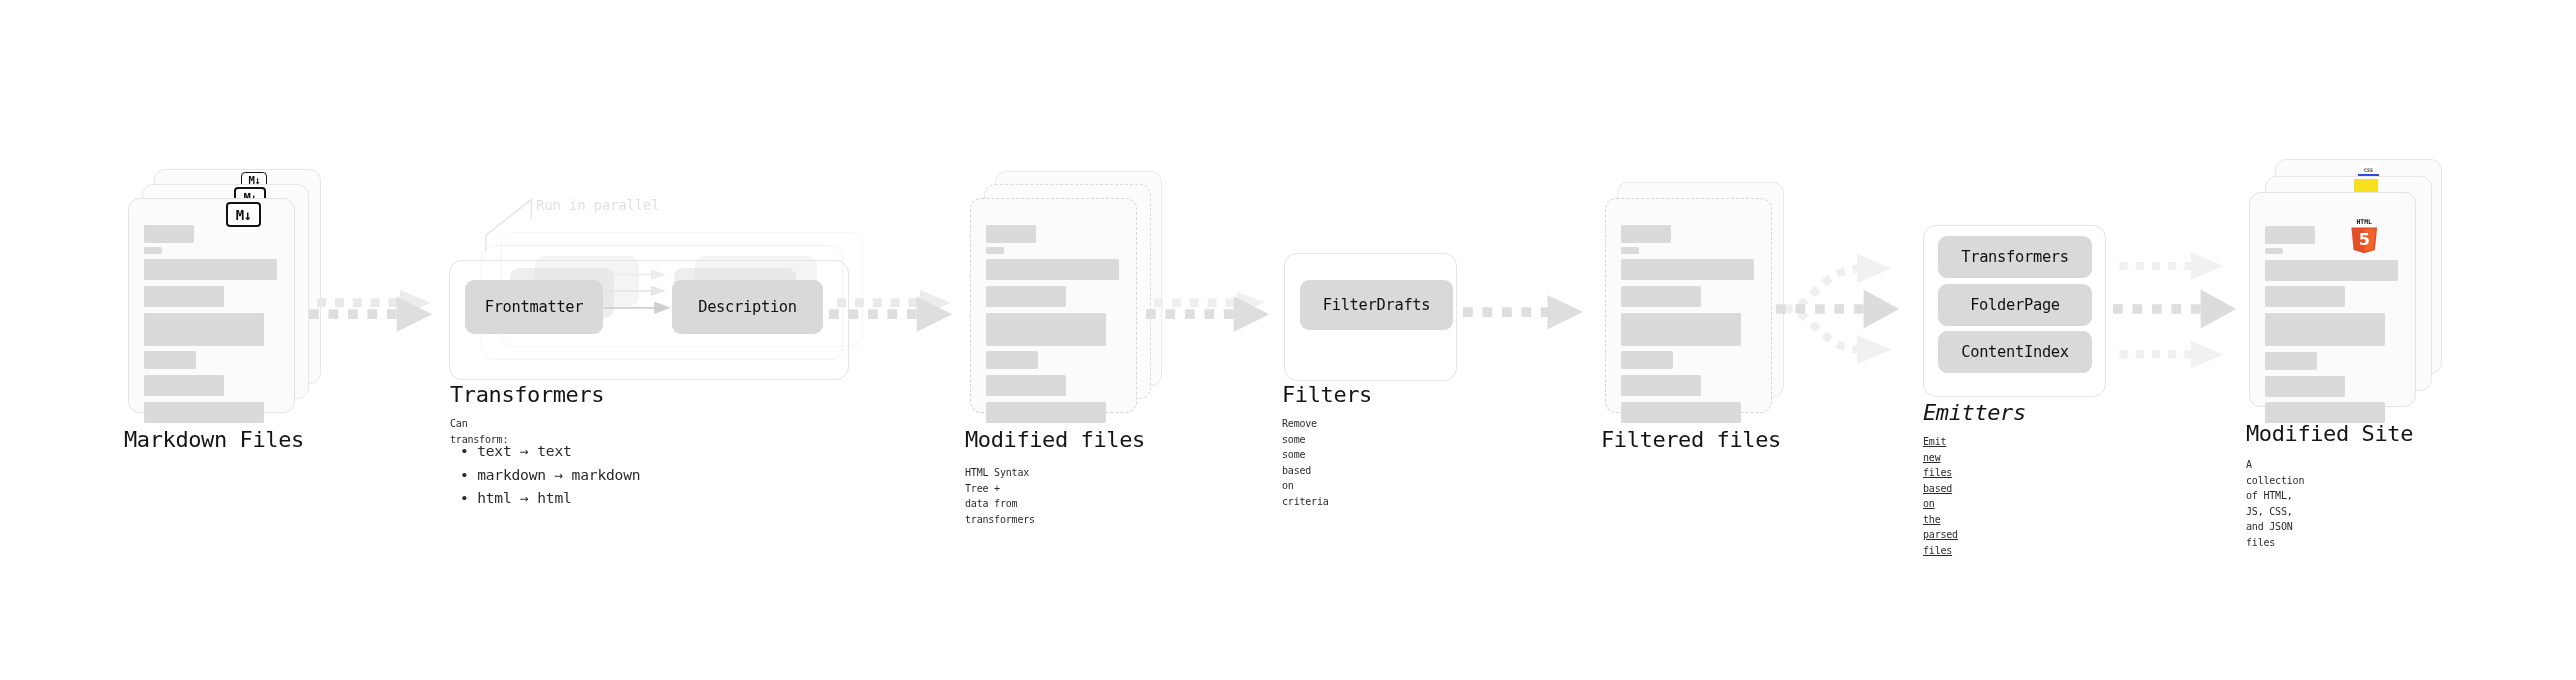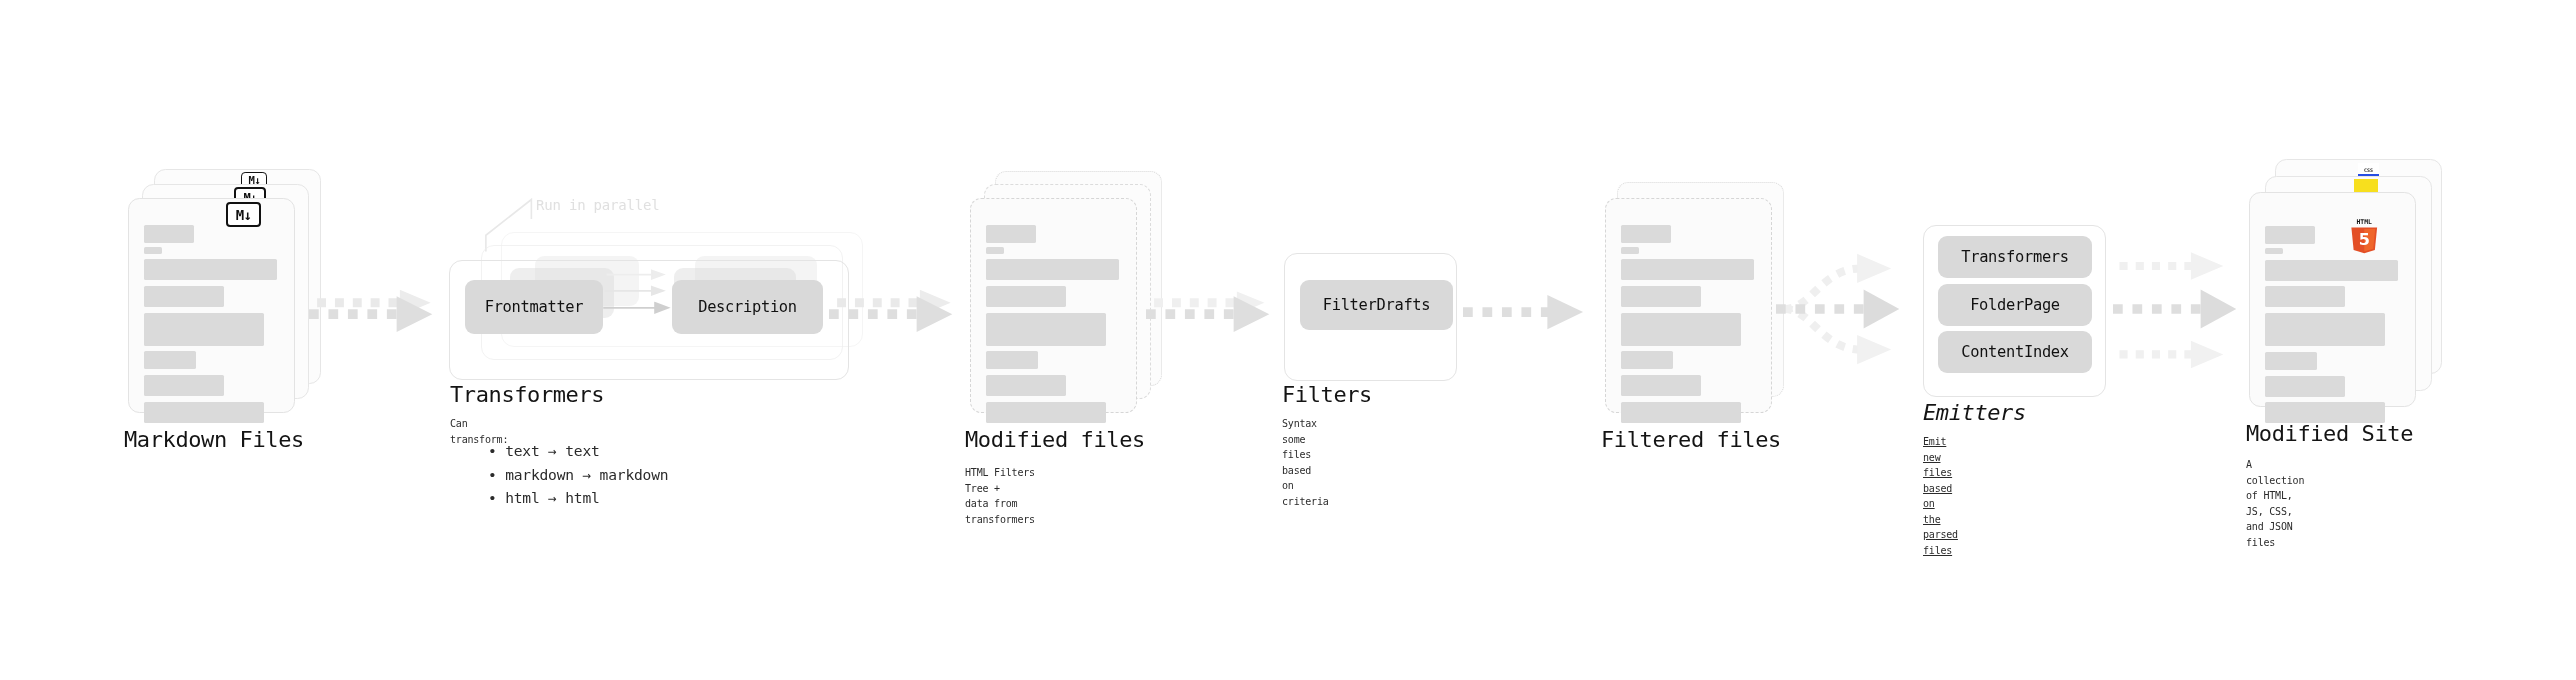--- a/index.html
+++ b/index.html
@@ -70,21 +70,21 @@
     font-size:15.4px;color:#111;white-space:nowrap;letter-spacing:-0.3px;
   }
   .pill-ghost{position:absolute;border-radius:9px;background:#d9d9d9;}
 
   .run-label{
     position:absolute;font-size:14px;color:#e0e0e0;white-space:nowrap;
     letter-spacing:-0.2px;
   }
 
   .bullets{position:absolute;font-size:14.6px;color:#2b2b2b;line-height:1.62;letter-spacing:-0.2px;}
-  .bullets .b{white-space:nowrap;margin-left:28px;}
+  .bullets .b{white-space:nowrap;}
 
   svg{position:absolute;overflow:visible;}
 </style>
 </head>
 <body>
 
 <div class="stage">
 
   <div class="node">
     <div class="ghost" style="left:154px;top:169px;"></div>
@@ -184,38 +184,38 @@
         <div class="bar" style="width:18px;height:6.5px;margin-top:-1.6px;"></div>
         <div class="bar" style="width:133px;height:21px;margin-top:4.9px;"></div>
         <div class="bar" style="width:80px;height:21px;"></div>
         <div class="bar" style="width:120px;height:33px;"></div>
         <div class="bar" style="width:52px;height:18px;"></div>
         <div class="bar" style="width:80px;height:21px;"></div>
         <div class="bar" style="width:120px;height:21px;"></div>
       </div>
     </div>
     <div class="title" style="left:965px;top:427px;">Modified files</div>
-    <div class="desc" style="left:965px;top:465px;">HTML Filters Tree +
+    <div class="desc" style="left:965px;top:465px;">HTML Syntax Tree +
 data from transformers</div>
   </div>
 
   <svg style="left:1146px;top:272px;width:146px;height:73px;" viewBox="0 0 180 90">
     <line x1="10" y1="38" x2="118" y2="38" stroke="#efefef" stroke-width="11" stroke-dasharray="11 11"></line>
     <polygon points="112,24 146,38 112,52" fill="#f0f0f0"></polygon>
     <line x1="0" y1="52" x2="112" y2="52" stroke="#dedede" stroke-width="12" stroke-dasharray="12 12"></line>
     <polygon points="108,30 152,52 108,74" fill="#dedede"></polygon>
   </svg>
 
   <div class="node">
     <div class="panel" style="left:1284px;top:253px;width:173px;height:128px;"></div>
     <div class="pill" style="left:1302px;top:280px;width:153px;height:50px;left:1300px;">
       <span>FilterDrafts</span>
     </div>
     <div class="title" style="left:1282px;top:382px;">Filters</div>
-    <div class="desc" style="left:1282px;top:416px;">Syntax some files based
+    <div class="desc" style="left:1282px;top:416px;">Remove some some based
 on criteria</div>
   </div>
 
   <svg style="left:1463px;top:286px;width:142px;height:49px;" viewBox="0 0 175 60">
     <line x1="0" y1="32" x2="108" y2="32" stroke="#dedede" stroke-width="12" stroke-dasharray="12 12"></line>
     <polygon points="104,11 148,32 104,53" fill="#dedede"></polygon>
   </svg>
 
   <div class="node">
     <div class="ghost dotted" style="left:1617px;top:182px;"></div>

